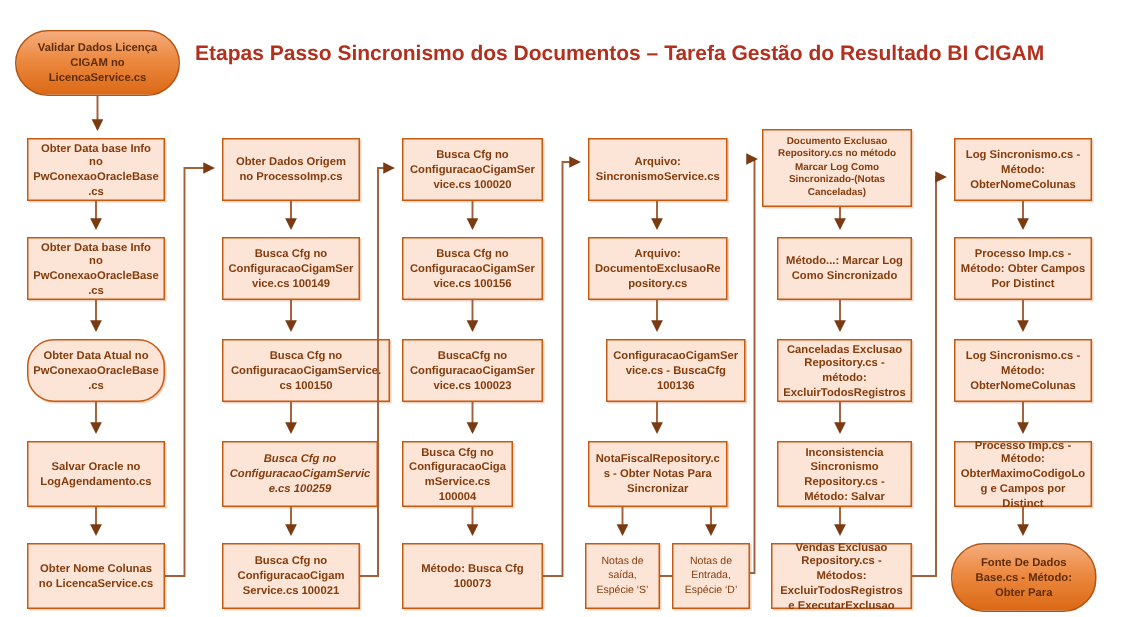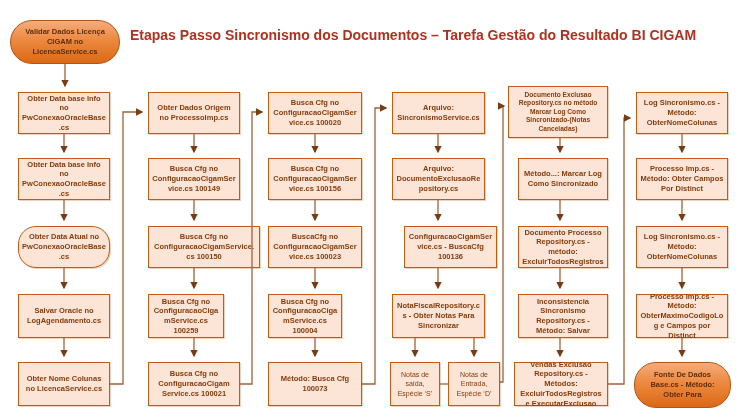--- a/index.html
+++ b/index.html
@@ -41,39 +41,39 @@
 
   <div class="node" style="left:18px;top:92px;width:92px;height:42px;">Obter Data base Info no PwConexaoOracleBase.cs</div>
   <div class="node" style="left:18px;top:158px;width:92px;height:42px;">Obter Data base Info no PwConexaoOracleBase.cs</div>
   <div class="node" style="left:18px;top:226px;width:92px;height:42px;border-radius:18px;">Obter Data Atual no PwConexaoOracleBase.cs</div>
   <div class="node" style="left:18px;top:294px;width:92px;height:44px;">Salvar Oracle no LogAgendamento.cs</div>
   <div class="node" style="left:18px;top:362px;width:92px;height:44px;">Obter Nome Colunas no LicencaService.cs</div>
 
   <div class="node" style="left:148px;top:92px;width:92px;height:42px;">Obter Dados Origem no ProcessoImp.cs</div>
   <div class="node" style="left:148px;top:158px;width:92px;height:42px;">Busca Cfg no ConfiguracaoCigamService.cs 100149</div>
   <div class="node" style="left:148px;top:226px;width:112px;height:42px;">Busca Cfg no ConfiguracaoCigamService.cs 100150</div>
-  <div class="node" style="left:148px;top:294px;width:76px;height:44px;">Busca Cfg no ConfiguracaoCigamService.cs 100259</div>
+  <div class="node" style="left:148px;top:294px;width:104px;height:44px;font-style:italic;">Busca Cfg no ConfiguracaoCigamService.cs 100259</div>
   <div class="node" style="left:148px;top:362px;width:92px;height:44px;">Busca Cfg no ConfiguracaoCigam Service.cs 100021</div>
 
   <div class="node" style="left:268px;top:92px;width:94px;height:42px;">Busca Cfg no ConfiguracaoCigamService.cs 100020</div>
   <div class="node" style="left:268px;top:158px;width:94px;height:42px;">Busca Cfg no ConfiguracaoCigamService.cs 100156</div>
   <div class="node" style="left:268px;top:226px;width:94px;height:42px;">BuscaCfg no ConfiguracaoCigamService.cs 100023</div>
   <div class="node" style="left:268px;top:294px;width:74px;height:44px;">Busca Cfg no ConfiguracaoCigamService.cs 100004</div>
   <div class="node" style="left:268px;top:362px;width:94px;height:44px;">Método: Busca Cfg 100073</div>
 
   <div class="node" style="left:392px;top:92px;width:93px;height:42px;">Arquivo: SincronismoService.cs</div>
   <div class="node" style="left:392px;top:158px;width:93px;height:42px;">Arquivo: DocumentoExclusaoRepository.cs</div>
   <div class="node" style="left:392px;top:226px;width:93px;height:42px;margin-left:12px;">ConfiguracaoCigamService.cs - BuscaCfg 100136</div>
   <div class="node" style="left:392px;top:294px;width:93px;height:44px;">NotaFiscalRepository.cs - Obter Notas Para Sincronizar</div>
   <div class="node small" style="left:390px;top:362px;width:50px;height:44px;">Notas de saída, Espécie ‘S’</div>
   <div class="node small" style="left:448px;top:362px;width:52px;height:44px;">Notas de Entrada, Espécie ‘D’</div>
 
   <div class="node tiny" style="left:508px;top:86px;width:100px;height:52px;">Documento Exclusao Repository.cs no método Marcar Log Como Sincronizado-(Notas Canceladas)</div>
   <div class="node" style="left:518px;top:158px;width:90px;height:42px;">Método...: Marcar Log Como Sincronizado</div>
-  <div class="node" style="left:518px;top:226px;width:90px;height:42px;">Documento Processo Repository.cs - método: ExcluirTodosRegistros</div>
+  <div class="node" style="left:518px;top:226px;width:90px;height:42px;">Canceladas Exclusao Repository.cs - método: ExcluirTodosRegistros</div>
   <div class="node" style="left:518px;top:294px;width:90px;height:44px;">Inconsistencia Sincronismo Repository.cs - Método: Salvar</div>
   <div class="node" style="left:514px;top:362px;width:94px;height:44px;">Vendas Exclusao Repository.cs - Métodos: ExcluirTodosRegistros e ExecutarExclusao</div>
 
   <div class="node" style="left:636px;top:92px;width:92px;height:42px;">Log Sincronismo.cs - Método: ObterNomeColunas</div>
   <div class="node" style="left:636px;top:158px;width:92px;height:42px;">Processo Imp.cs - Método: Obter Campos Por Distinct</div>
   <div class="node" style="left:636px;top:226px;width:92px;height:42px;">Log Sincronismo.cs - Método: ObterNomeColunas</div>
   <div class="node" style="left:636px;top:294px;width:92px;height:44px;">Processo Imp.cs - Método: ObterMaximoCodigoLog e Campos por Distinct</div>
 
   <div class="terminal" style="left:634px;top:362px;width:97px;height:46px;">Fonte De Dados Base.cs - Método: Obter Para</div>
 

